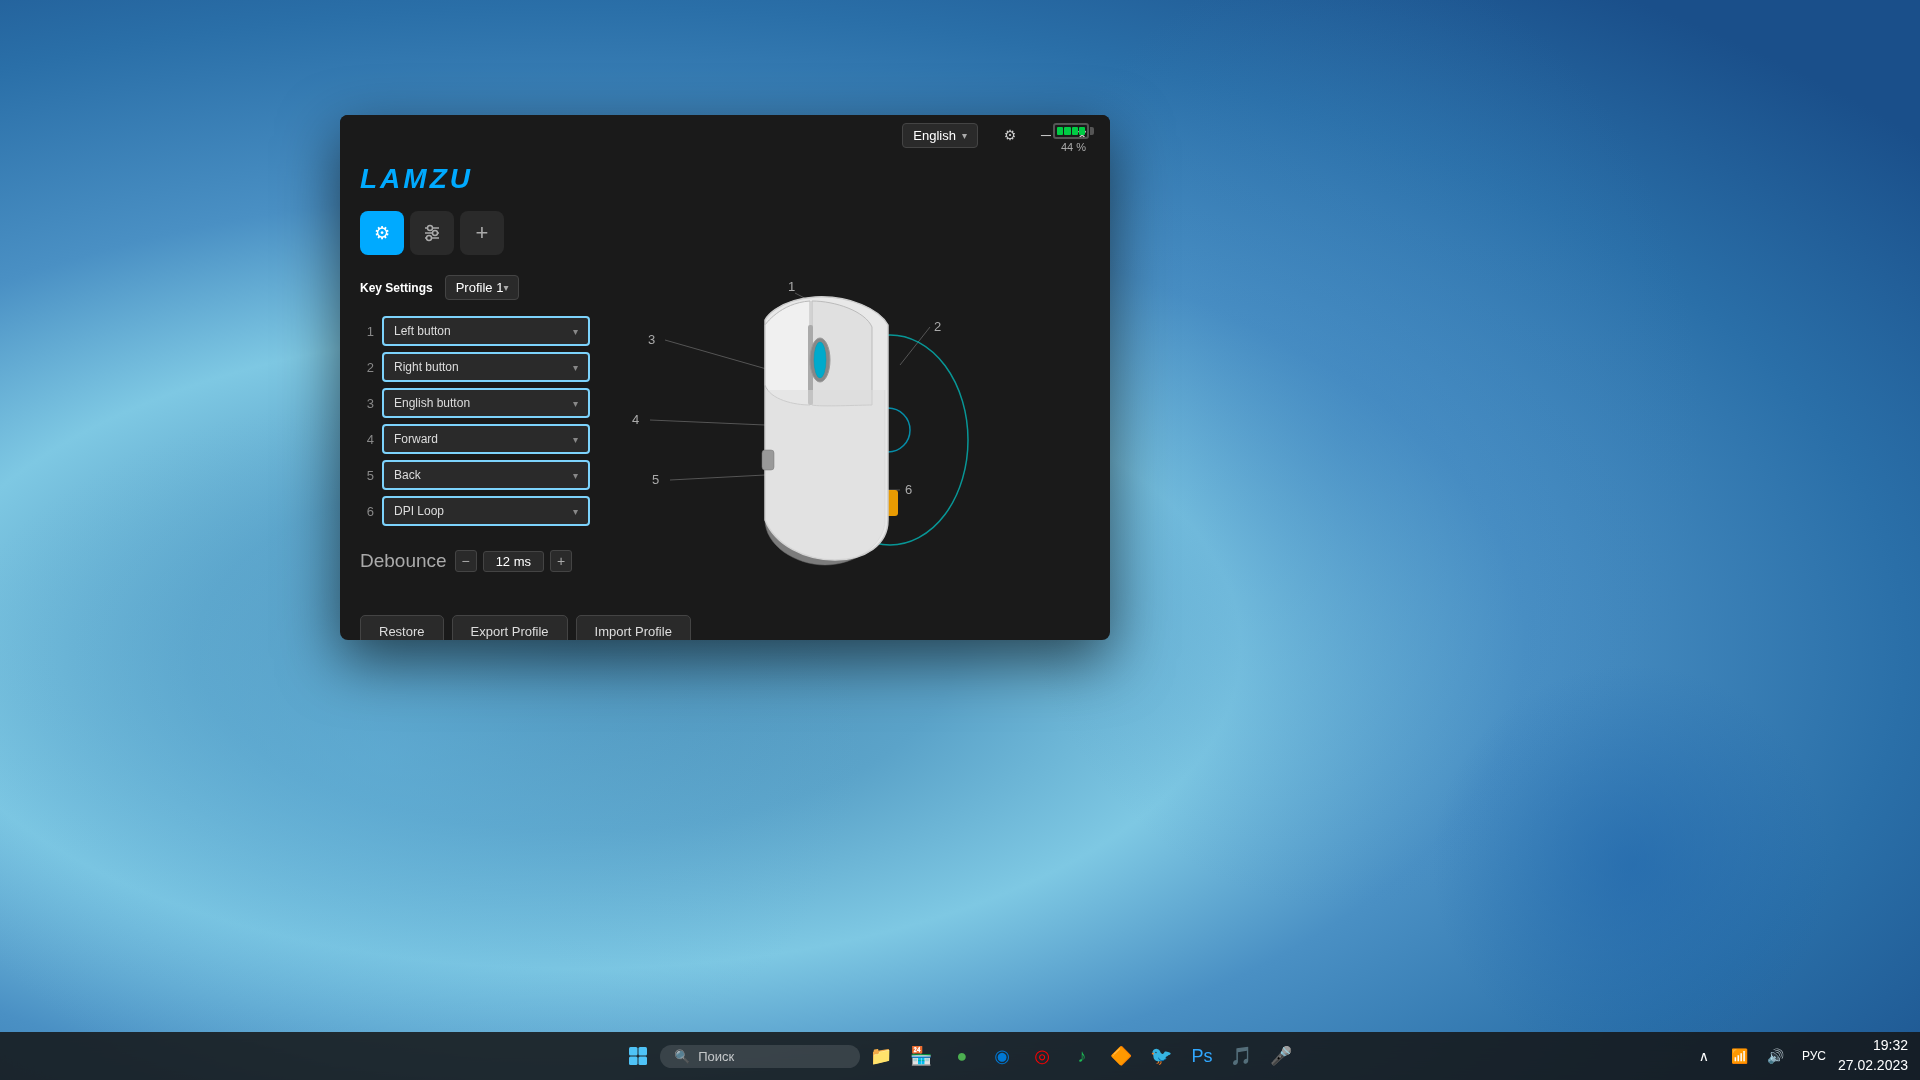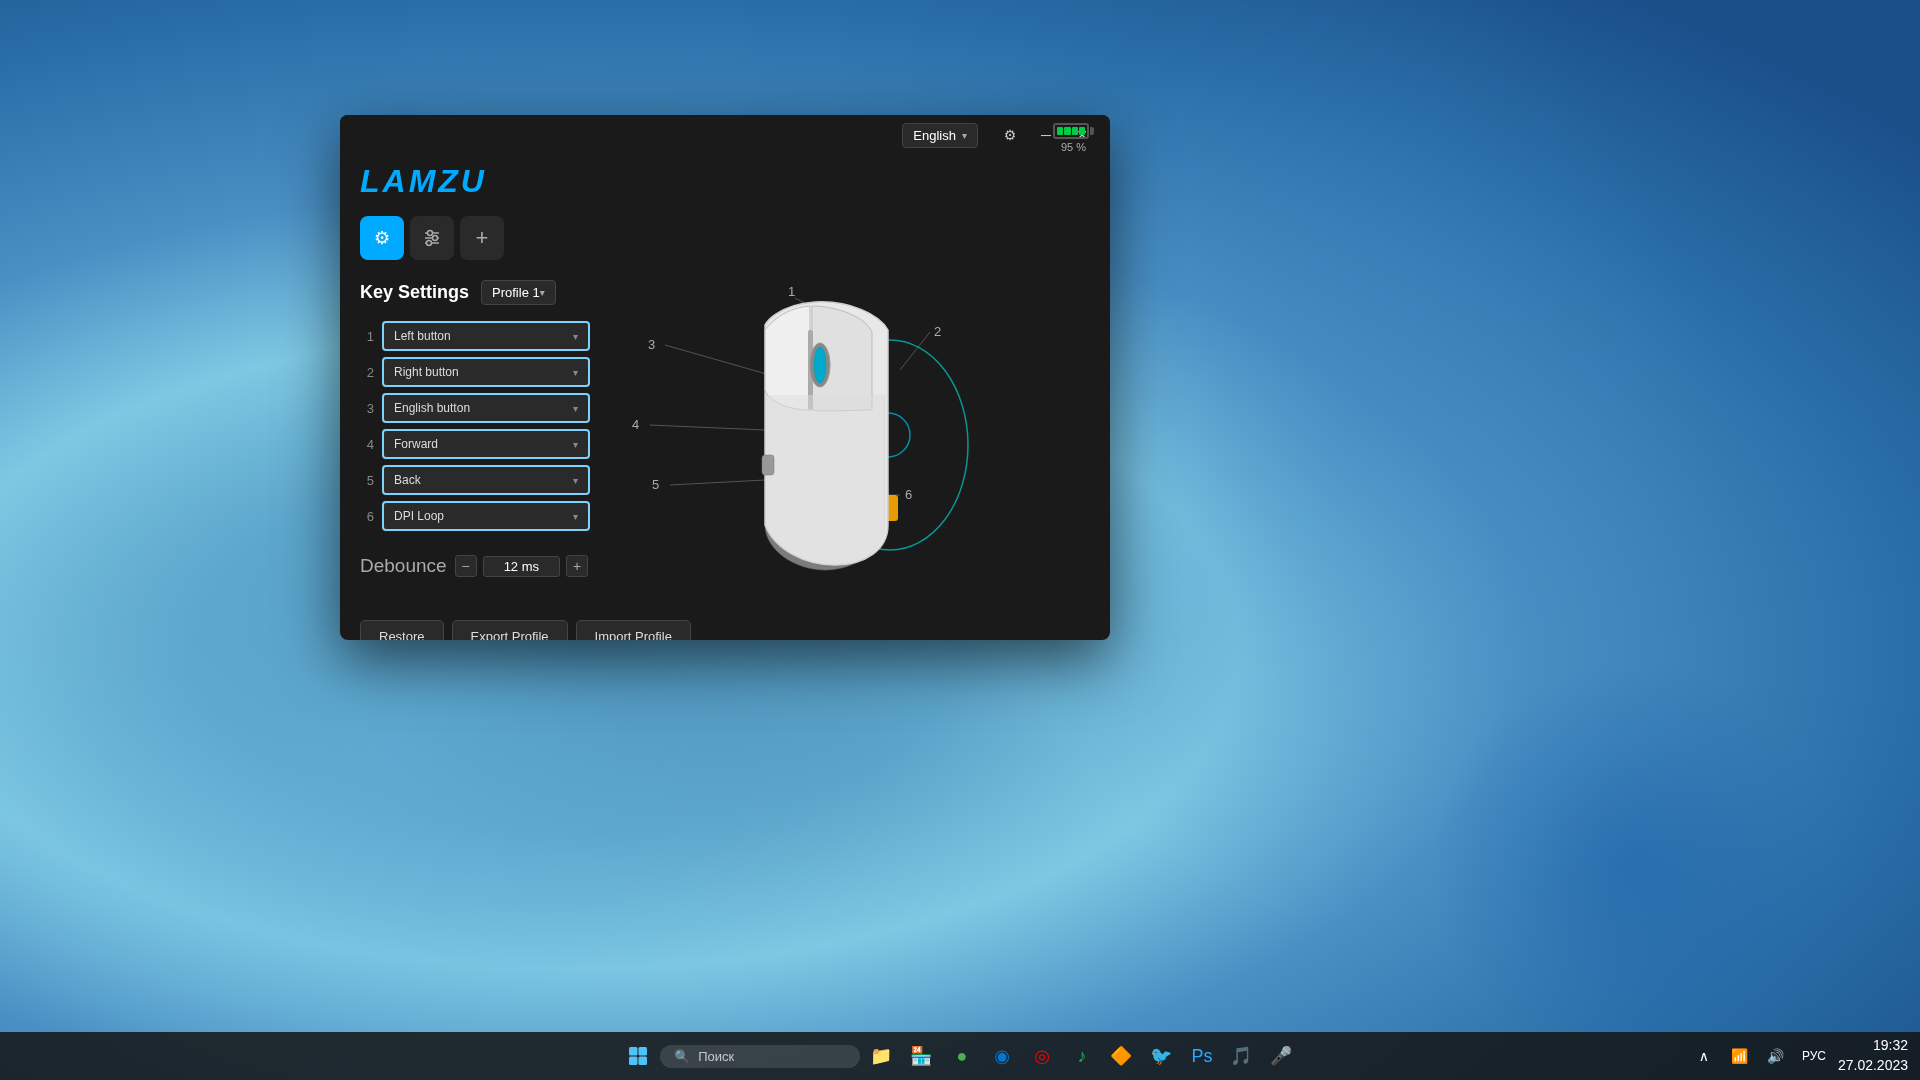--- a/index.html
+++ b/index.html
@@ -172,21 +172,21 @@
     }
 
     
     .app-content {
       padding: 0 20px 20px 20px;
     }
 
     
     .logo {
       color: #00aaff;
-      font-size: 32px;
+      font-size: 28px;
       font-weight: 700;
       letter-spacing: 3px;
       padding: 8px 0 16px 0;
       font-style: italic;
     }
 
     
     .toolbar {
       display: flex;
       gap: 6px;
@@ -224,21 +224,21 @@
     }
 
     .section-header {
       display: flex;
       align-items: center;
       gap: 12px;
       margin-bottom: 16px;
     }
     .section-title {
       color: white;
-      font-size: 18px;
+      font-size: 12px;
       font-weight: 600;
     }
     .profile-selector {
       display: flex;
       align-items: center;
       background: #2a2a2a;
       border: 1px solid #444;
       border-radius: 4px;
       padding: 4px 10px;
       color: white;
@@ -309,21 +309,21 @@
       justify-content: center;
       cursor: pointer;
       line-height: 1;
     }
     .debounce-value {
       background: #2a2a2a;
       border: 1px solid #444;
       border-radius: 3px;
       color: white;
       font-size: 13px;
-      padding: 2px 20px;
+      padding: 2px 12px;
       min-width: 44px;
       text-align: center;
     }
 
     
     .right-panel {
       flex: 1;
       position: relative;
       min-height: 320px;
     }
@@ -418,21 +418,21 @@
   <div class="battery-widget">
     <div class="battery-icon">
       <div class="battery-body">
         <div class="battery-cell"></div>
         <div class="battery-cell"></div>
         <div class="battery-cell"></div>
         <div class="battery-cell"></div>
       </div>
       <div class="battery-tip"></div>
     </div>
-    <div class="battery-pct">95 %</div>
+    <div class="battery-pct">44 %</div>
   </div>
 
   <div class="app-content">
 
     <div class="logo">LAMZU</div>
 
     <div class="toolbar">
       <button class="toolbar-btn active">⚙</button>
       <button class="toolbar-btn">
         <svg width="20" height="20" viewBox="0 0 20 20" fill="none">

